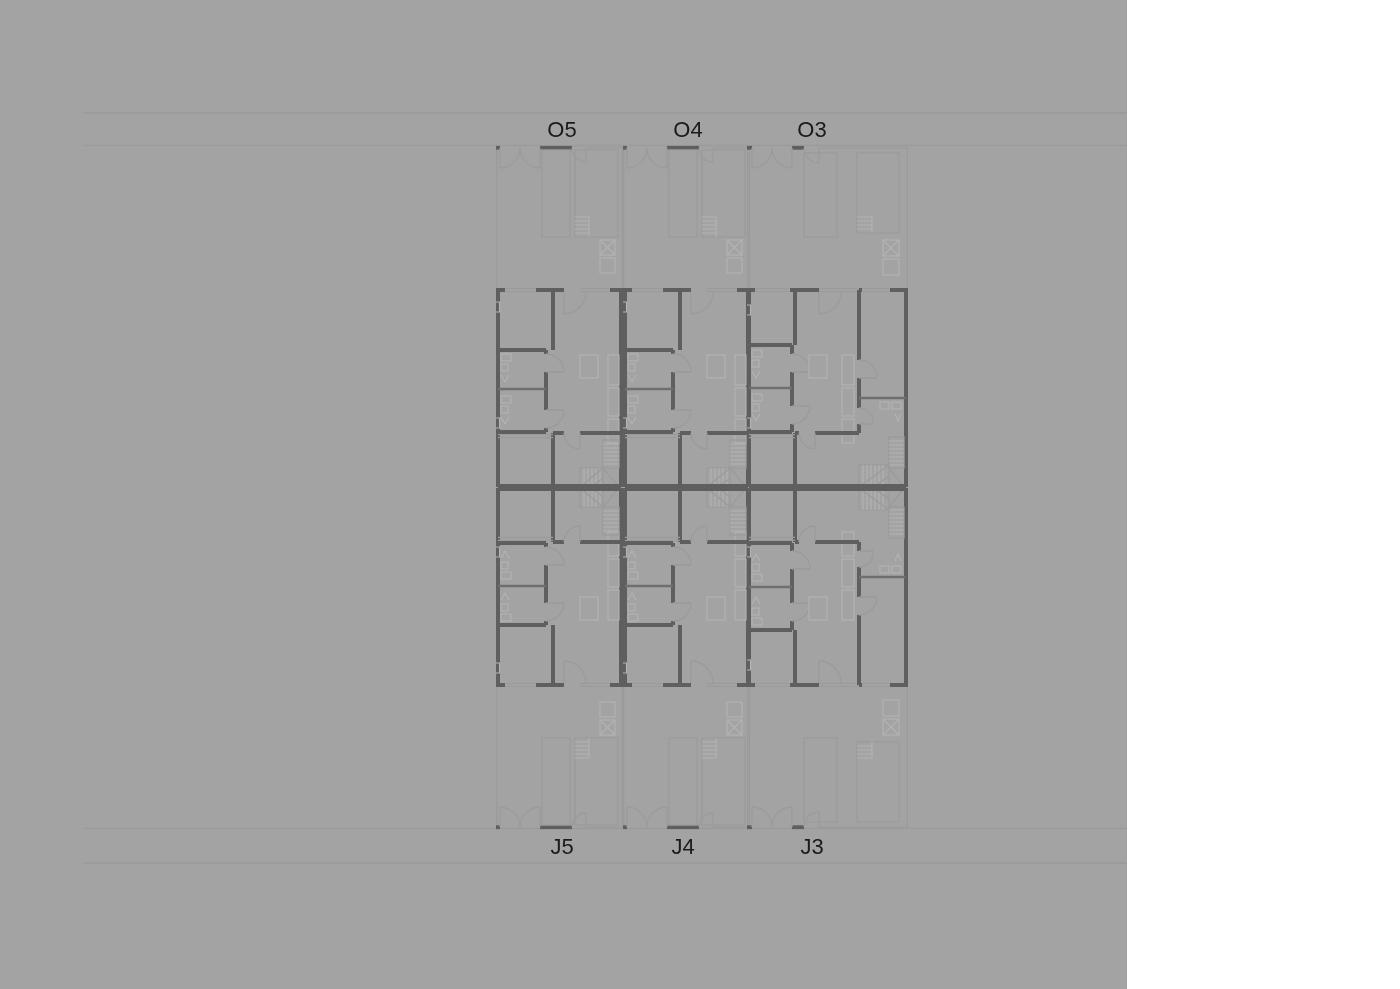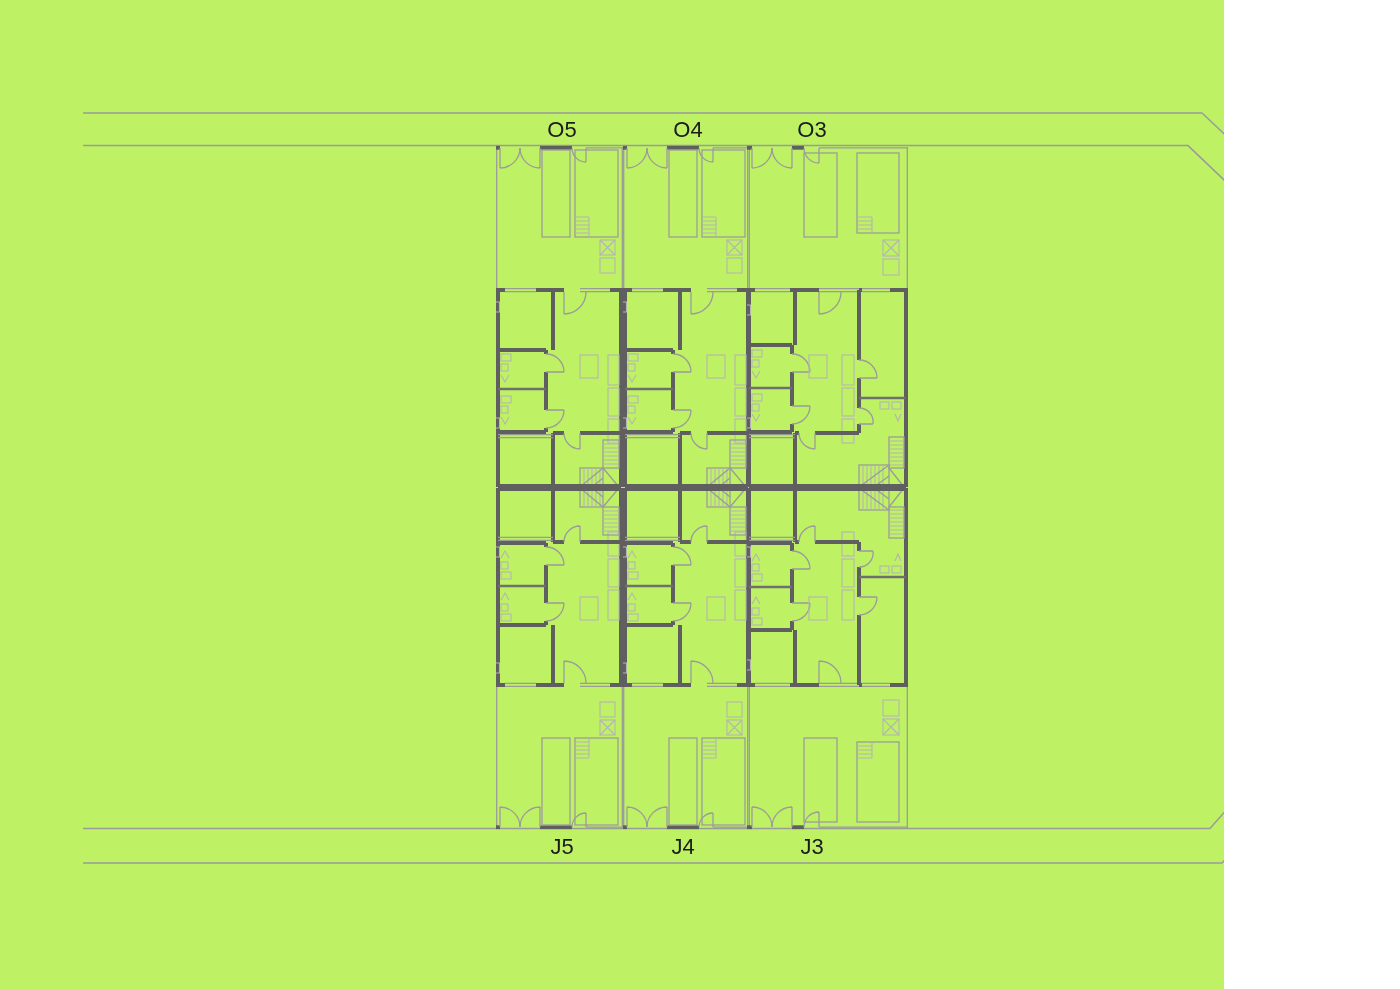--- a/index.html
+++ b/index.html
@@ -1,16 +1,16 @@
 <!DOCTYPE html>
 <html><head>
 <meta charset="utf-8">
 <style>
   html,body { margin:0; padding:0; background:#ffffff; }
-  .canvas { position:relative; width:1224px; height:989px; background:#bef264; overflow:hidden; }
+  .canvas { position:relative; width:1127px; height:989px; background:#a3a3a3; overflow:hidden; }
   svg { display:block; }
   
   .w  { stroke:#5f5f5f; stroke-width:4;   fill:none; }   
   .w2 { stroke:#6f6f6f; stroke-width:2.4; fill:none; }   
   .wf { fill:#5f5f5f; stroke:none; }                     
   .t  { stroke:#9b9b9b; stroke-width:1.3; fill:none; }   
   .t2 { stroke:#9b9b9b; stroke-width:1.5; fill:none; }   
   .f  { stroke:#b4b4b4; stroke-width:1.1; fill:none; }   
   text.label { font-family:"Liberation Sans", sans-serif; font-size:22px; fill:#1b1b1b; text-anchor:middle; }
 </style>

